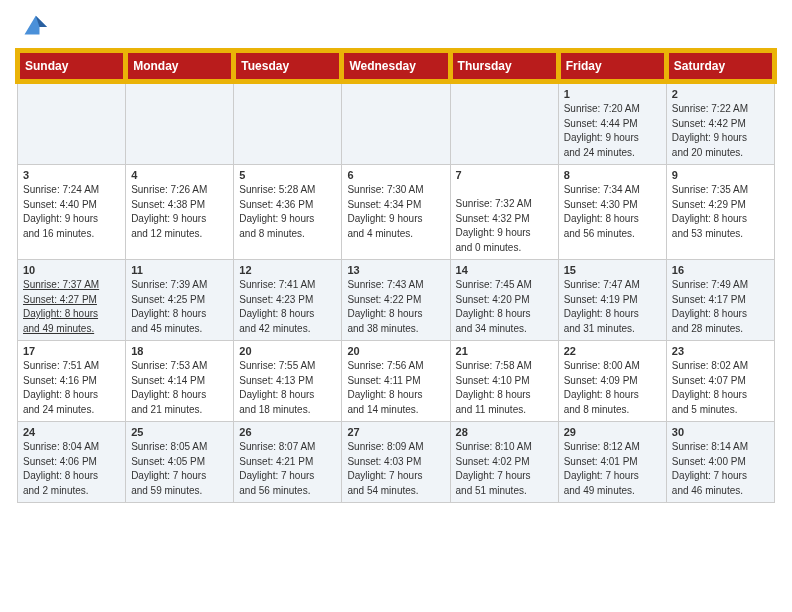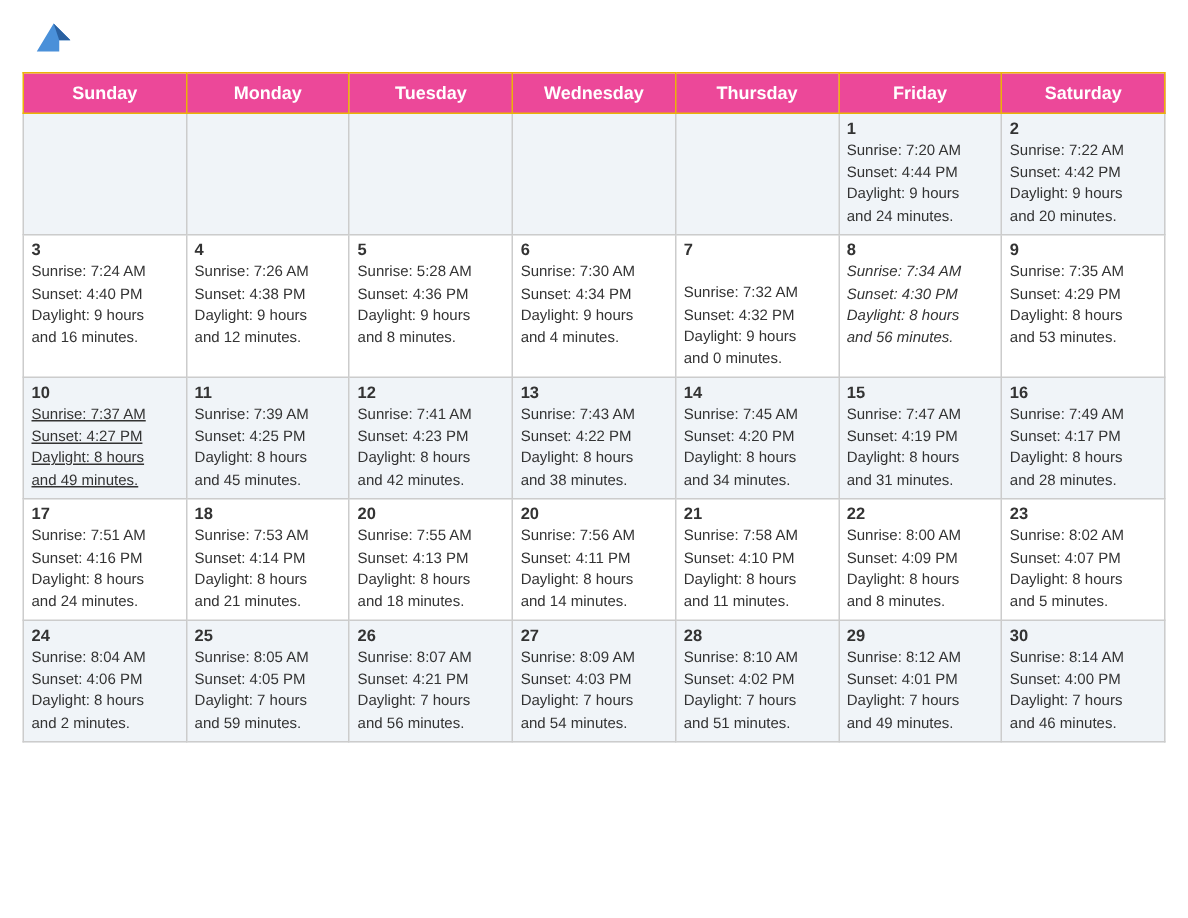--- a/index.html
+++ b/index.html
@@ -49,27 +49,27 @@
     .subtitle {
       font-size: 14px;
       color: #555;
     }
     table {
       width: 100%;
       border-collapse: collapse;
       table-layout: fixed;
     }
     thead tr th {
-      background-color: #ec4899;
+      background-color: #b91c1c;
       color: #fff;
       font-size: 12px;
       font-weight: bold;
       padding: 6px 5px;
-      text-align: center;
-      border: 1px solid #eab308;
+      text-align: left;
+      border: 5px solid #eab308;
     }
     tbody tr td {
       border: 1px solid #ccc;
       vertical-align: top;
       padding: 4px 5px;
       font-size: 9.5px;
       color: #333;
       height: 78px;
     }
     tbody tr:nth-child(odd) td {
@@ -178,21 +178,21 @@
           </td>
           <td>
             <span class="day-num">7</span>
             <div class="day-info" style="white-space: pre-line; margin-top: 16px;">Sunrise: 7:32 AM
 Sunset: 4:32 PM
 Daylight: 9 hours
 and 0 minutes.</div>
           </td>
           <td>
             <span class="day-num">8</span>
-            <div class="day-info" style="white-space: pre-line; font-style: italic;">Sunrise: 7:34 AM
+            <div class="day-info" style="white-space: pre-line;">Sunrise: 7:34 AM
 Sunset: 4:30 PM
 Daylight: 8 hours
 and 56 minutes.</div>
           </td>
           <td>
             <span class="day-num">9</span>
             <div class="day-info" style="white-space: pre-line;">Sunrise: 7:35 AM
 Sunset: 4:29 PM
 Daylight: 8 hours
 and 53 minutes.</div>

